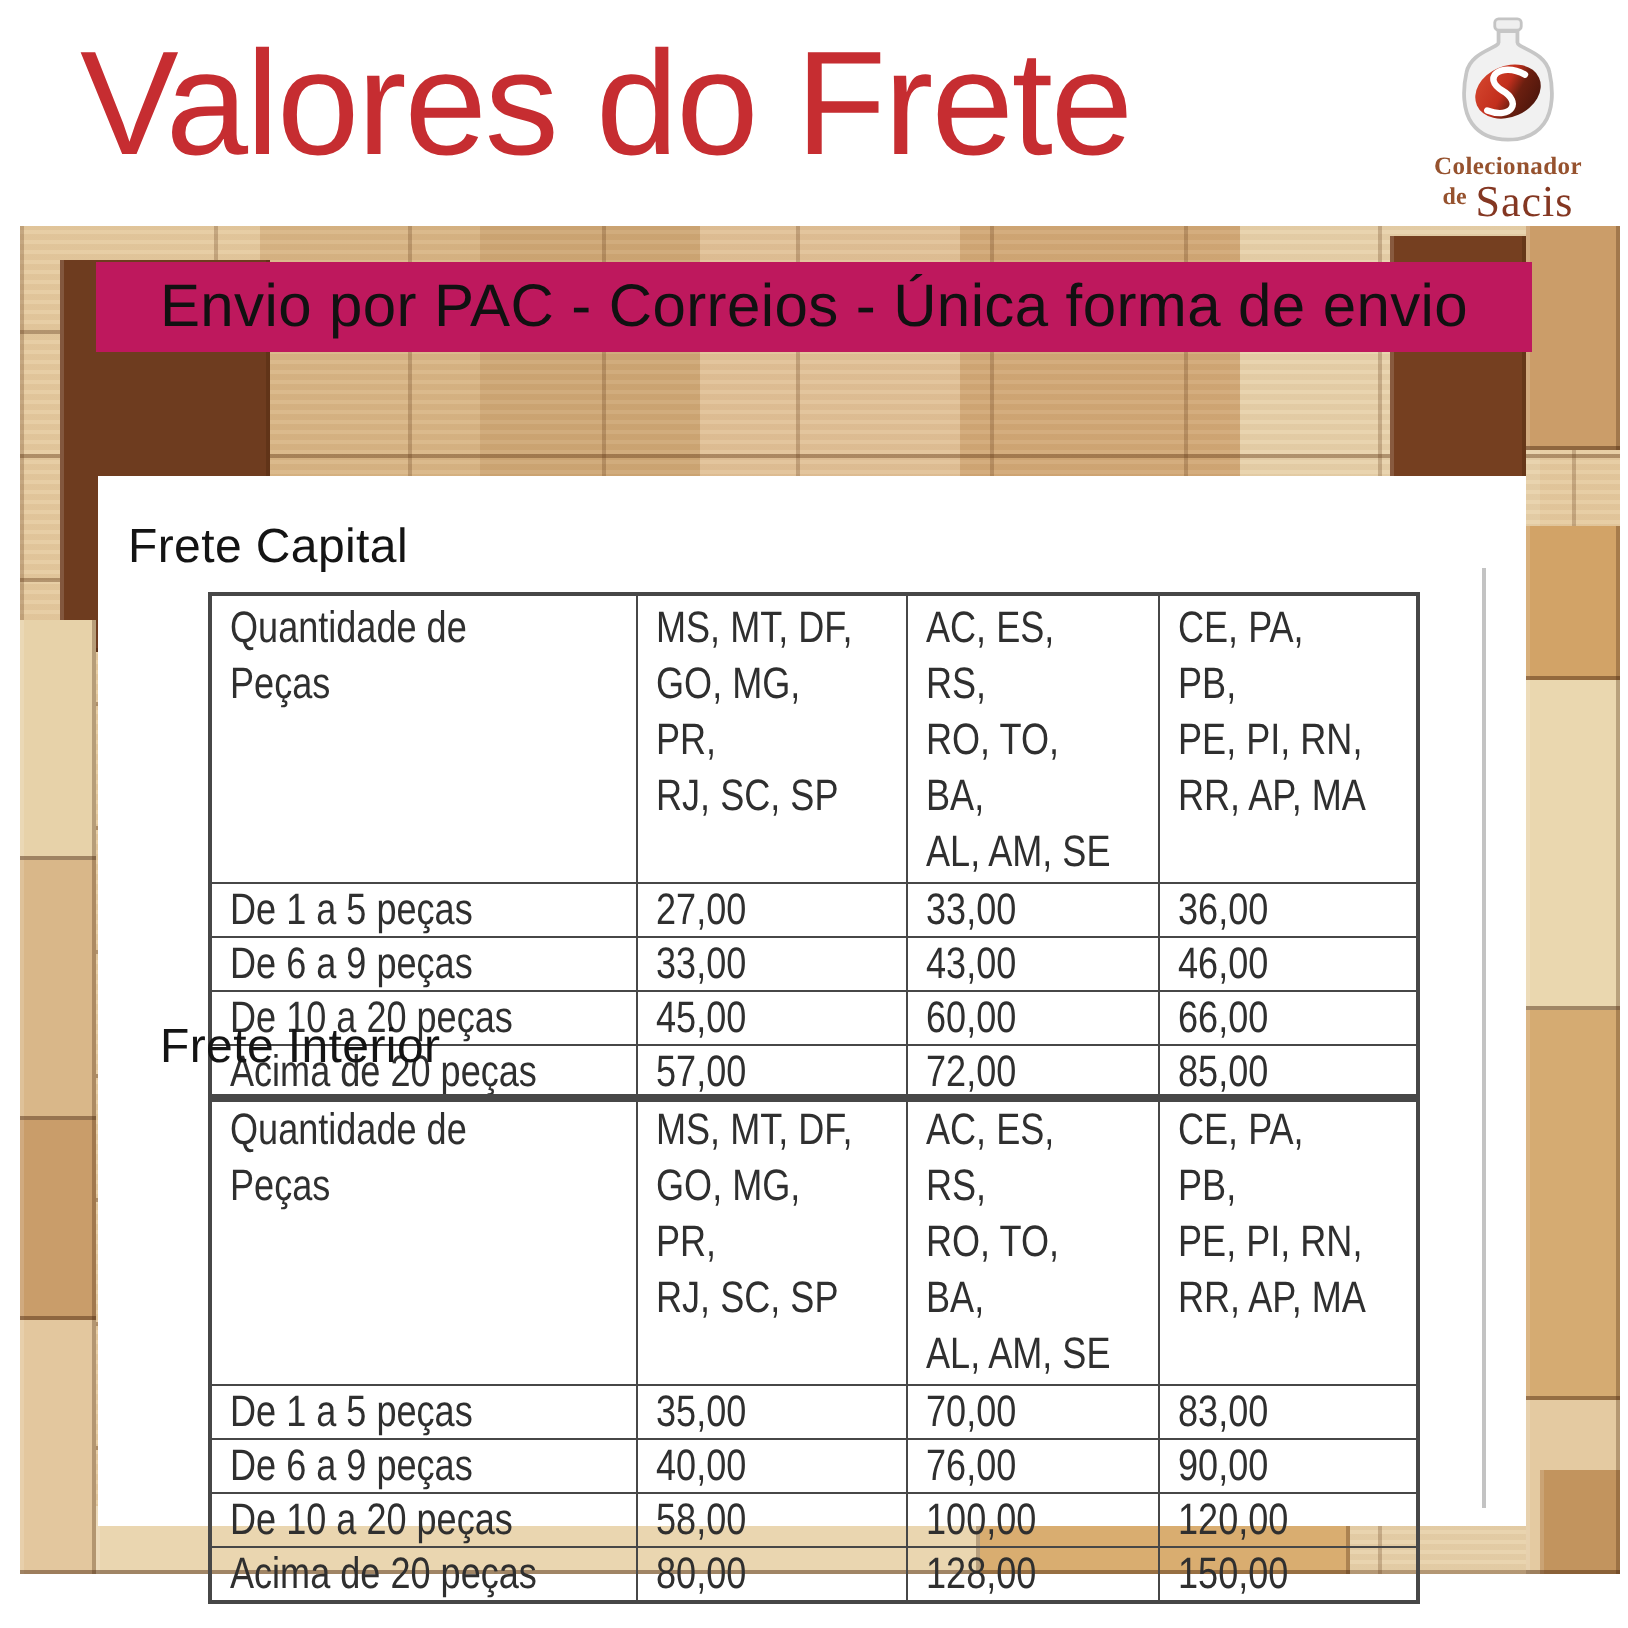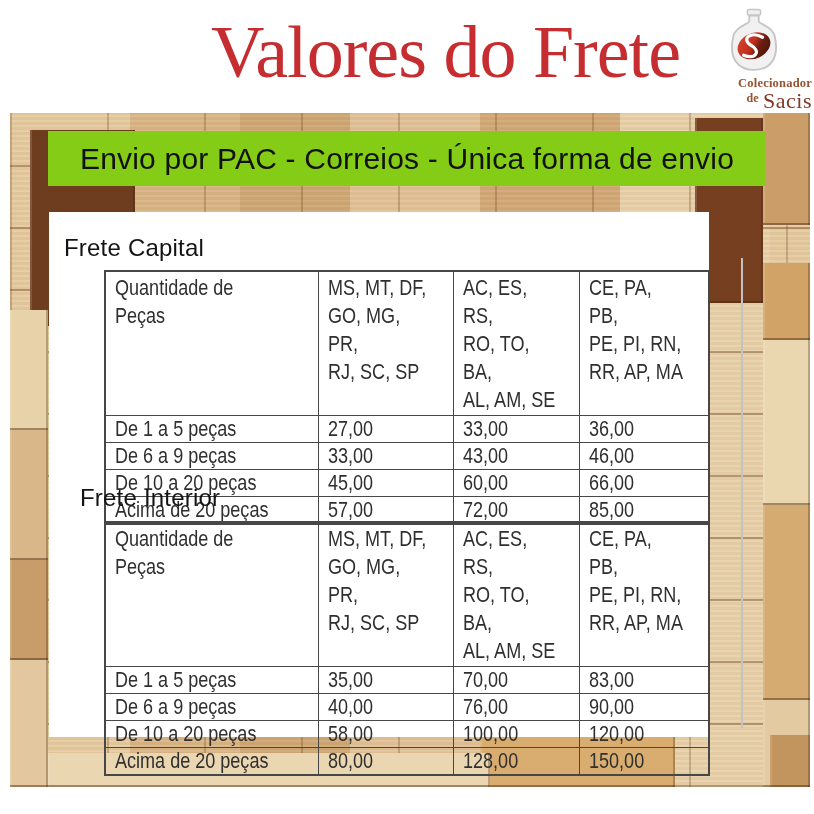--- a/index.html
+++ b/index.html
@@ -5,50 +5,50 @@
   html,body{margin:0;padding:0;}
   body{
     width:814px;height:814px;position:relative;overflow:hidden;
     background:#ffffff;
     font-family:"Liberation Sans", sans-serif;
   }
   
   .top-band{position:absolute;left:0;top:0;width:814px;height:113px;background:#fff;}
   .title{
     position:absolute;left:40px;top:2px;width:640px;margin:0;
-    font-family:Liberation Serif, serif;font-weight:400;
-    font-size:74px;line-height:100px;color:#c62d31;text-align:right;
+    font-family:Liberation Sans, sans-serif;font-weight:400;
+    font-size:74px;line-height:100px;color:#c62d31;text-align:left;
     letter-spacing:-1px;
   }
-  .logo{position:absolute;right:2px;top:8px;width:116px;text-align:right;line-height:1;}
+  .logo{position:absolute;right:2px;top:8px;width:116px;text-align:center;line-height:1;}
   .logo svg{display:block;margin:0 auto;}
   .logo-line1{font-family:"Liberation Serif", serif;font-weight:700;font-size:12.5px;color:#96522e;letter-spacing:.2px;margin-top:1px;}
   .logo-line2{margin-top:0;color:#96522e;}
   .logo-de{font-family:"Liberation Serif", serif;font-weight:700;font-size:12px;vertical-align:6px;}
   .logo-sacis{font-family:"Liberation Serif", serif;font-weight:400;font-size:22px;color:#843722;letter-spacing:.5px;}
   
   .wood{
     position:absolute;left:10px;top:113px;width:800px;height:674px;
     background:
       repeating-linear-gradient(0deg, rgba(92,52,20,.38) 0 2px, rgba(92,52,20,0) 2px 62px),
       repeating-linear-gradient(90deg, rgba(92,52,20,.25) 0 2px, rgba(92,52,20,0) 2px 97px),
       repeating-linear-gradient(0deg, rgba(255,255,255,.05) 0 2px, rgba(120,70,30,.05) 2px 5px),
       repeating-linear-gradient(90deg, #e6cba0 0 120px, #d9b686 120px 230px, #cfa876 230px 340px, #e2c298 340px 470px, #d2a977 470px 610px, #e8d2ab 610px 760px);
     background-color:#dcba8c;
   }
   .plank{position:absolute;box-shadow:inset 0 -2px 0 rgba(70,35,10,.45), inset 2px 0 0 rgba(255,255,255,.14), inset -2px 0 0 rgba(70,35,10,.30);}
   
   .banner{
-    position:absolute;left:48px;top:131px;width:718px;height:55px;background:#84cc16;
+    position:absolute;left:48px;top:131px;width:718px;height:45px;background:#be185d;
     display:flex;align-items:center;justify-content:center;z-index:3;
   }
   .banner span{font-size:30px;color:#111;letter-spacing:.2px;white-space:nowrap;}
   
   .card{
-    position:absolute;left:49px;top:212px;width:660px;height:525px;background:#ffffff;z-index:3;
+    position:absolute;left:49px;top:238px;width:714px;height:525px;background:#ffffff;z-index:3;
   }
   .section-heading{
     position:absolute;left:15px;margin:0;font-size:24px;font-weight:400;color:#141414;letter-spacing:.2px;
   }
   .h-capital{top:22px;}
   .h-interior{top:272px;margin-left:16px;}
   .freight-table{position:absolute;left:55px;border-collapse:collapse;table-layout:fixed;width:604px;}
   .t-capital{top:58px;}
   .t-interior{top:309px;}
   .freight-table td,.freight-table th{

